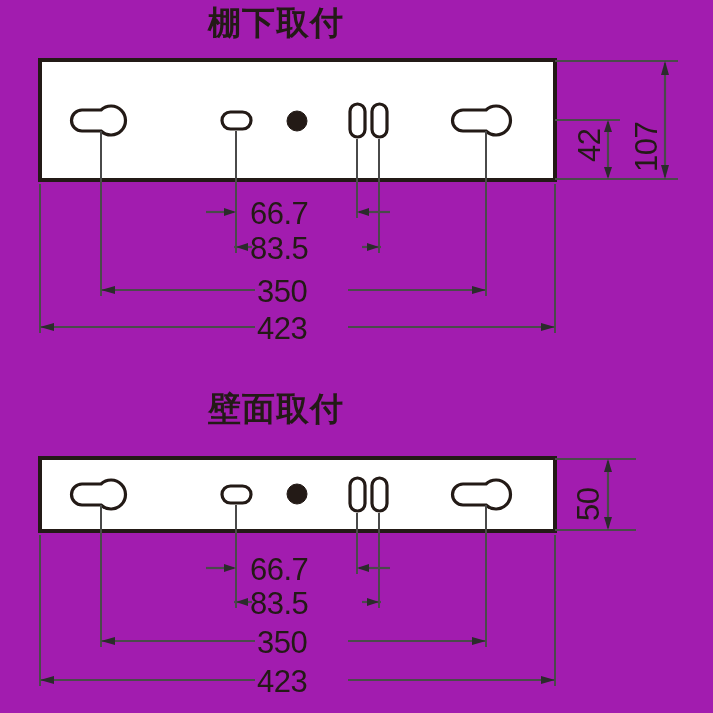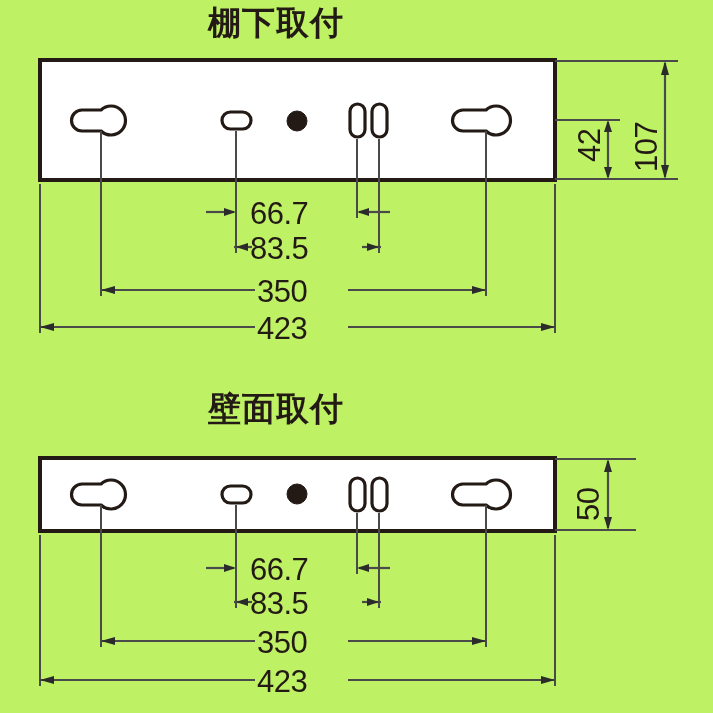--- a/index.html
+++ b/index.html
@@ -10,21 +10,21 @@
   body {
     width: 713px;
     height: 713px;
     font-family: "Liberation Sans", sans-serif;
     overflow: hidden;
   }
   #sheet {
     position: relative;
     width: 713px;
     height: 713px;
-    background: #bef264;
+    background: #a21caf;
   }
   svg.drawing {
     position: absolute;
     left: 0;
     top: 0;
     width: 713px;
     height: 713px;
   }
   .title-text {
     font-family: "DejaVu Sans", sans-serif;

